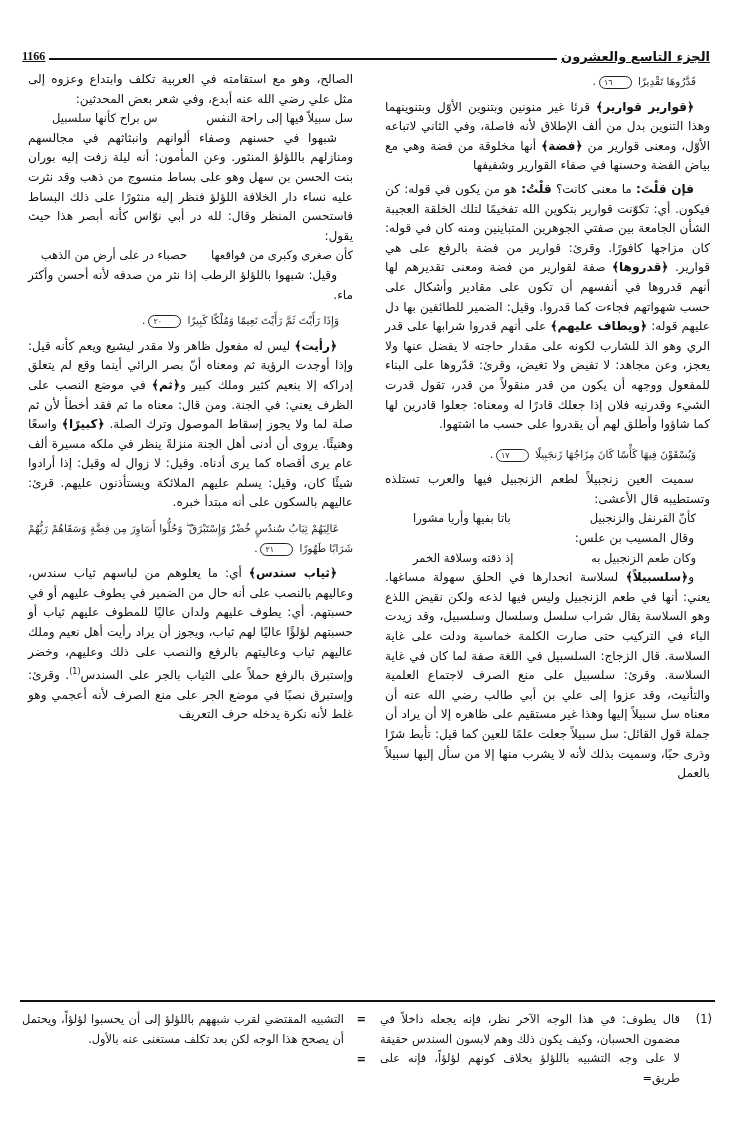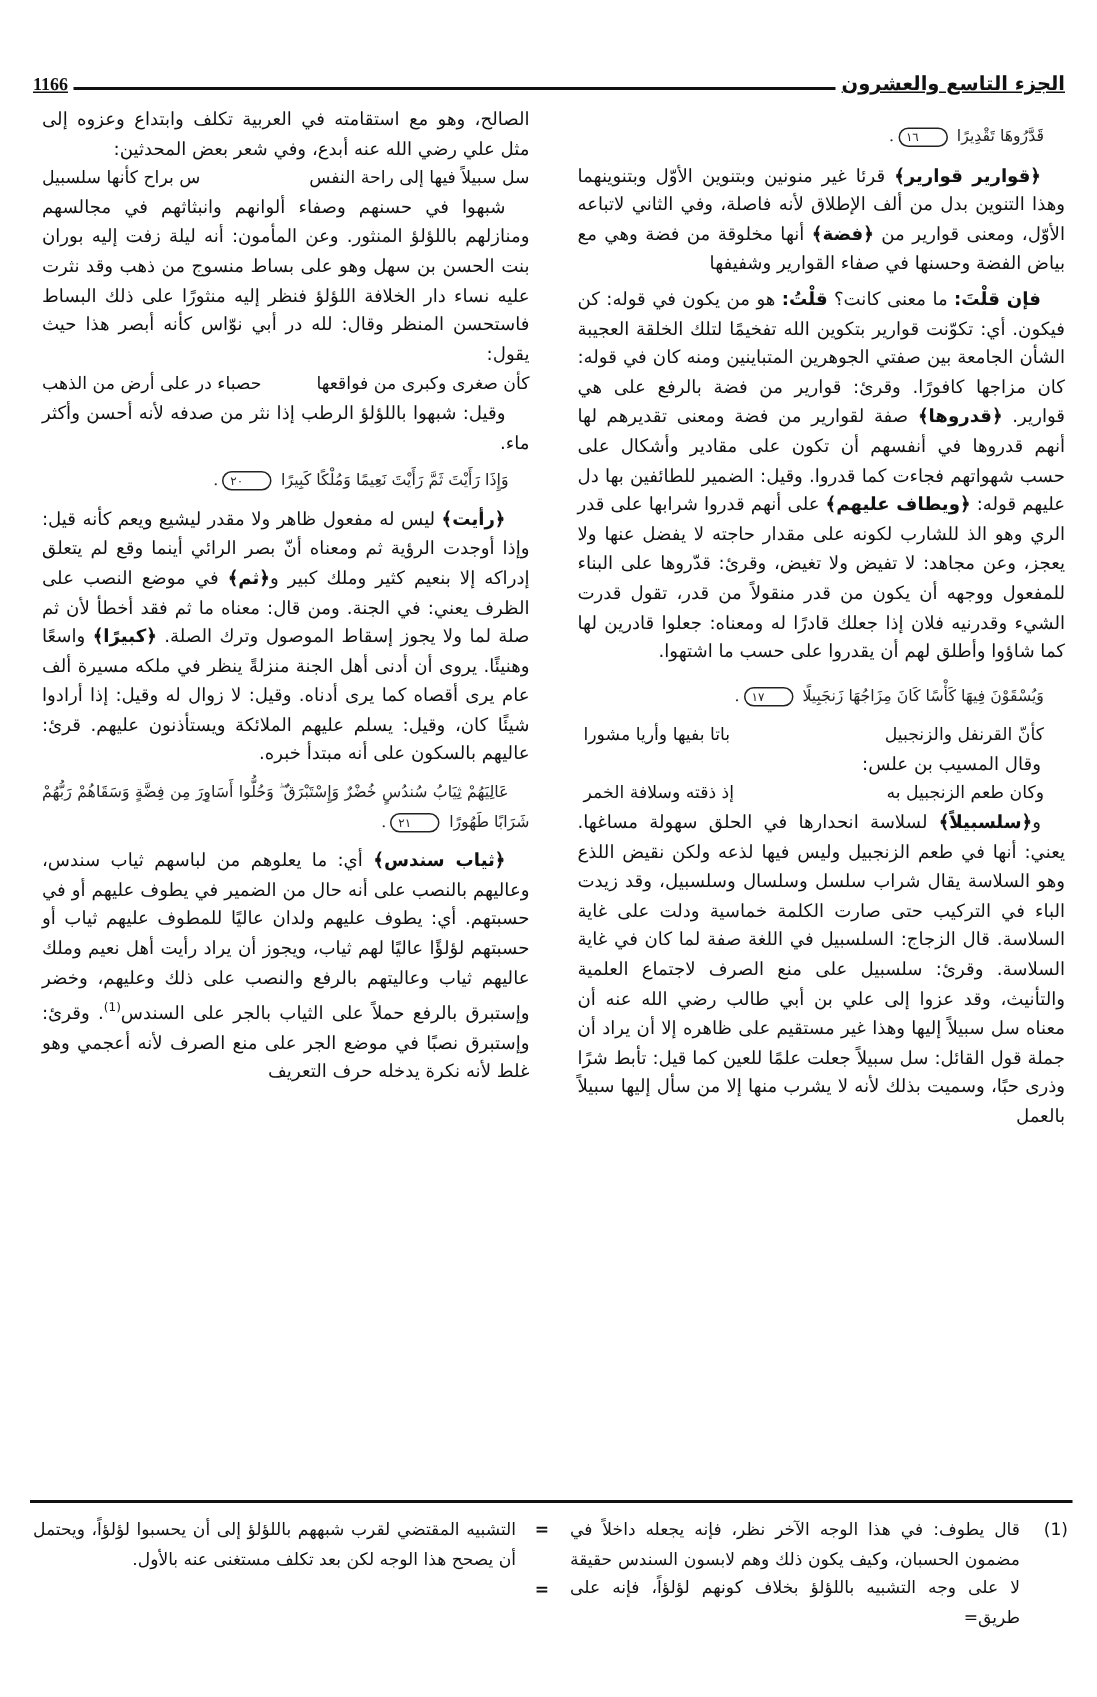--- a/index.html
+++ b/index.html
@@ -28,21 +28,21 @@
   .col .verse {
     font-family: "DejaVu Serif", serif; font-size: 10.5px; text-indent: 14px;
     margin: 6px 0 6px 0; color: #222;
   }
   .col .verse .num {
     display: inline-block; border: 1px solid #222; border-radius: 8px; font-size: 8px;
     padding: 0 4px; line-height: 11px; margin: 0 3px;
   }
   .poem { display: flex; justify-content: space-between; font-size: 11.5px; padding: 0 14px 0 4px; }
   .poem.flush { padding: 0 0 0 0; }
-  .poem span { white-space: nowrap; }
+  .poem span { white-space: nowrap; margin-left: 24px; }
   .star { font-size: 11px; margin-left: 4px; }
   .sup { font-size: 8px; vertical-align: super; }
   .fn-rule { position: absolute; top: 1000px; left: 20px; width: 695px; border-top: 2px solid #111; }
   .fn {
     position: absolute; top: 1010px; width: 330px; direction: rtl; text-align: justify;
     font-size: 11.4px; line-height: 19.5px;
   }
   .fn.right { left: 380px; }
   .fn.left { left: 22px; }
   .fn .marker { position: absolute; right: -2px; top: 0; }
@@ -54,38 +54,39 @@
 
 <div class="page">
 
   <div class="header">
     <span class="title">الجزء التاسع والعشرون</span>
     <span class="rule"></span>
     <span class="pageno">1166</span>
   </div>
 
   <div class="col right">
-    <div class="verse" style="margin-top:12px">
+    <div class="verse" style="margin-top:2px">
       <span>قَدَّرُوهَا تَقْدِيرًا</span>
       <span class="num">١٦</span>.
     </div>
 
     <p>
       <span class="kw">﴿قوارير قوارير﴾</span><span> قرئا غير منونين وبتنوين الأوّل وبتنوينهما وهذا التنوين بدل من ألف الإطلاق لأنه فاصلة، وفي الثاني لاتباعه الأوّل، ومعنى قوارير من </span><span class="kw">﴿فضة﴾</span><span> أنها مخلوقة من فضة وهي مع بياض الفضة وحسنها في صفاء القوارير وشفيفها</span>
     </p>
 
     <p class="gap">
       <span class="kw">فإن قلْتَ:</span><span> ما معنى كانت؟ </span><span class="kw">قلْتُ:</span><span> هو من يكون في قوله: كن فيكون. أي: تكوّنت قوارير بتكوين الله تفخيمًا لتلك الخلقة العجيبة الشأن الجامعة بين صفتي الجوهرين المتباينين ومنه كان في قوله: كان مزاجها كافورًا. وقرئ: قوارير من فضة بالرفع على هي قوارير. </span><span class="kw">﴿قدروها﴾</span><span> صفة لقوارير من فضة ومعنى تقديرهم لها أنهم قدروها في أنفسهم أن تكون على مقادير وأشكال على حسب شهواتهم فجاءت كما قدروا. وقيل: الضمير للطائفين بها دل عليهم قوله: </span><span class="kw">﴿ويطاف عليهم﴾</span><span> على أنهم قدروا شرابها على قدر الري وهو الذ للشارب لكونه على مقدار حاجته لا يفضل عنها ولا يعجز، وعن مجاهد: لا تفيض ولا تغيض، وقرئ: قدّروها على البناء للمفعول ووجهه أن يكون من قدر منقولاً من قدر، تقول قدرت الشيء وقدرنيه فلان إذا جعلك قادرًا له ومعناه: جعلوا قادرين لها كما شاؤوا وأطلق لهم أن يقدروا على حسب ما اشتهوا.</span>
     </p>
 
     <div class="verse" style="margin-top:10px">
       <span>وَيُسْقَوْنَ فِيهَا كَأْسًا كَانَ مِزَاجُهَا زَنجَبِيلًا</span>
       <span class="num">١٧</span>.
     </div>
 
+    <p><span>سميت العين زنجبيلاً لطعم الزنجبيل فيها والعرب تستلذه وتستطيبه قال الأعشى:</span></p>
 
     <div class="poem">
       <span>كأنّ القرنفل والزنجبيل</span>
       <span>باتا بفيها وأريا مشورا</span>
     </div>
     <p><span>وقال المسيب بن علس:</span></p>
     <div class="poem">
       <span>وكان طعم الزنجبيل به</span>
       <span>إذ ذقته وسلافة الخمر</span>
     </div>

